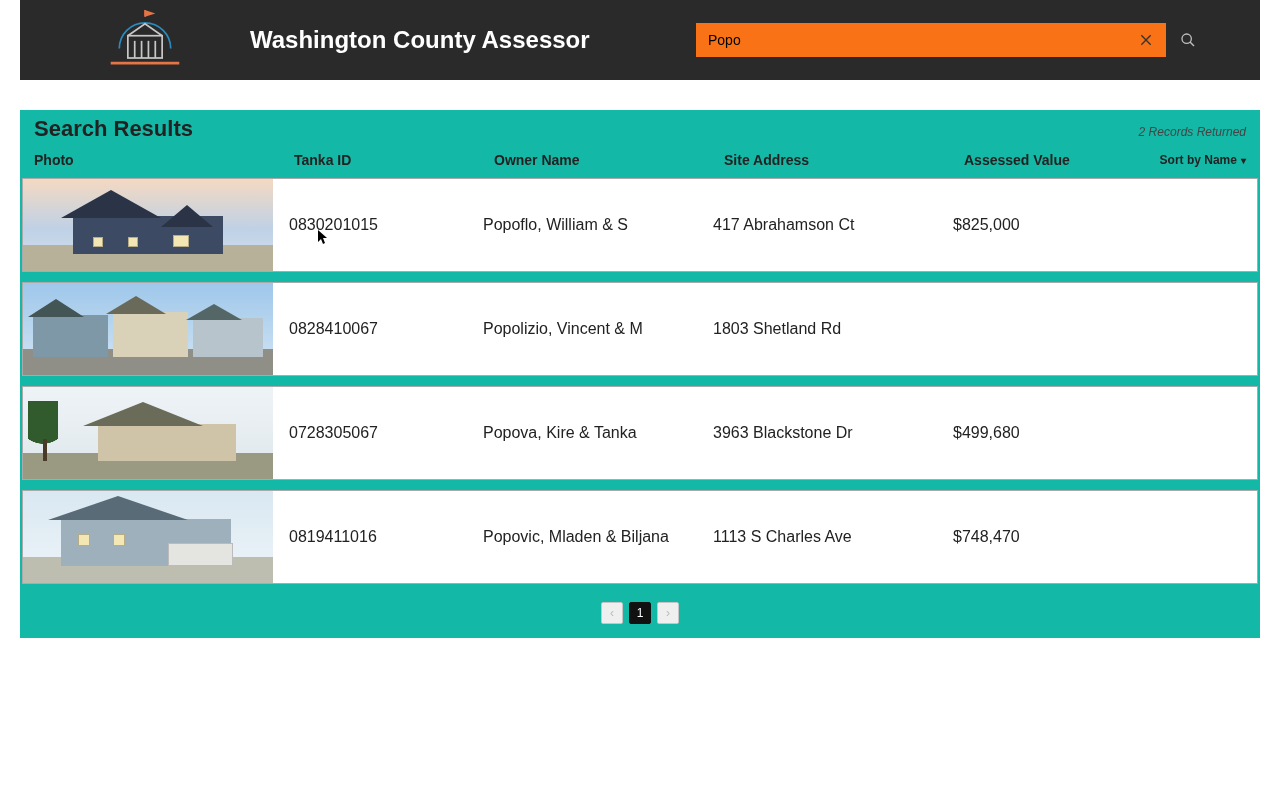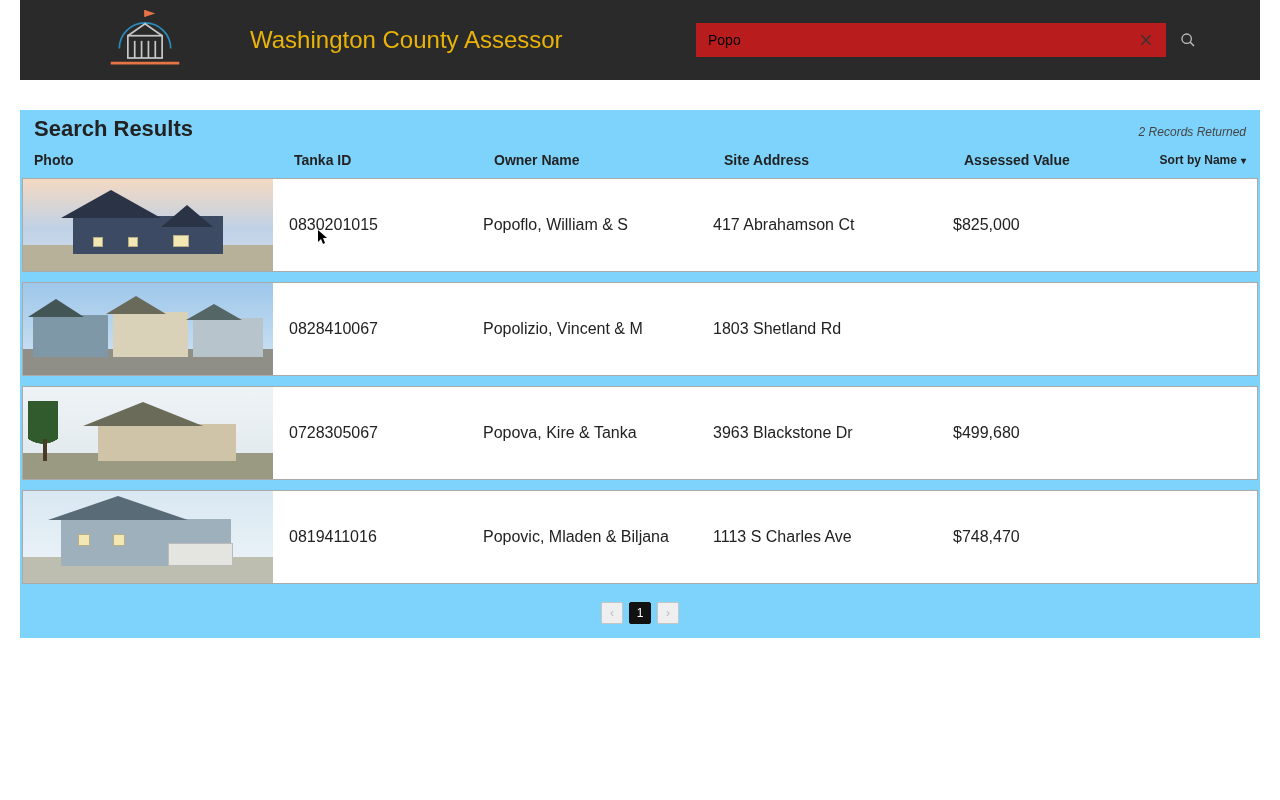--- a/index.html
+++ b/index.html
@@ -13,34 +13,34 @@
     display: flex;
     align-items: center;
     padding: 0 60px 0 80px;
     gap: 40px;
   }
   .logo {
     width: 90px; height: 60px;
     flex-shrink: 0;
   }
   .title {
-    color: #eab308;
+    color: #ffffff;
     font-size: 24px;
-    font-weight: 400;
+    font-weight: 700;
     flex-shrink: 0;
     margin-left: 20px;
     margin-right: auto;
   }
   .search-wrap {
     display: flex;
     align-items: center;
     gap: 10px;
   }
   .search-box {
-    background: #b91c1c;
+    background: #f97316;
     display: flex;
     align-items: center;
     width: 470px;
     height: 34px;
     padding: 0 8px;
   }
   .search-input {
     border: none;
     outline: none;
     flex: 1;
@@ -52,21 +52,21 @@
     background: none; border: none; cursor: pointer;
     display: flex; align-items: center; justify-content: center;
     width: 24px; height: 24px;
   }
   .icon-btn svg { width: 16px; height: 16px; }
   .search-submit svg { stroke: #c7c7c7; }
 
   
   .results {
     margin-top: 30px;
-    background: #7dd3fc;
+    background: #14b8a6;
     padding: 0 0 10px 0;
   }
   .results-head {
     display: flex;
     align-items: baseline;
     justify-content: space-between;
     padding: 6px 14px 4px 14px;
   }
   .results-title { font-size: 22px; font-weight: 600; }
   .records-returned { font-size: 12px; font-style: italic; color: #444; }

